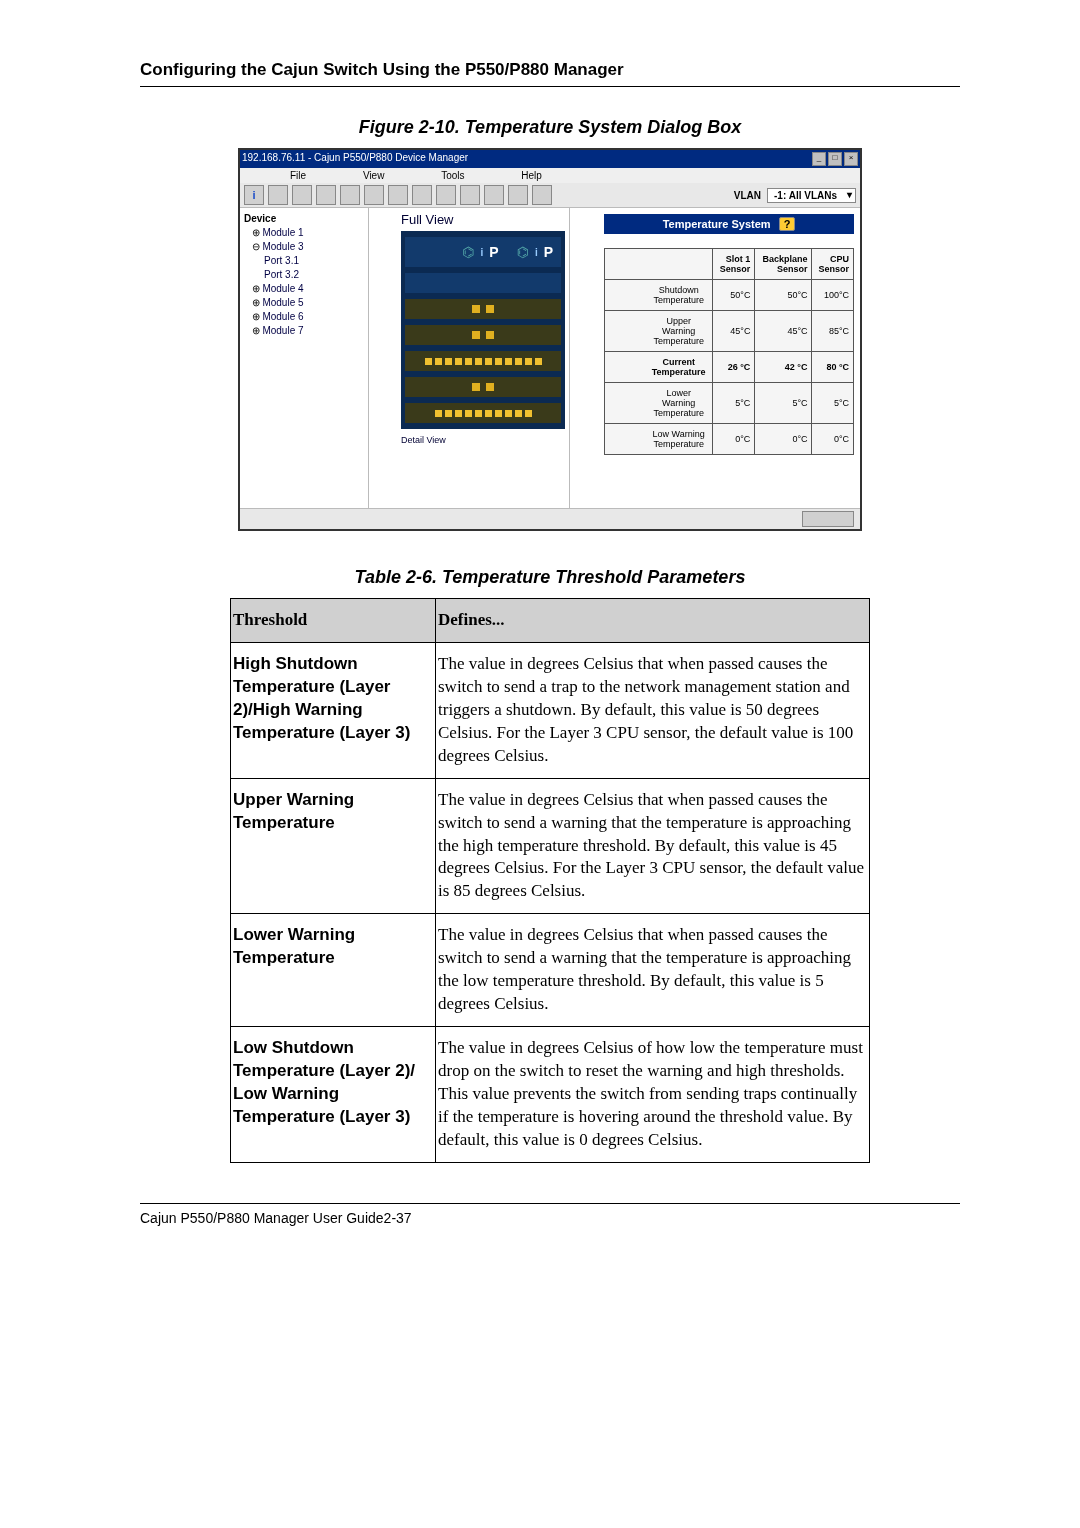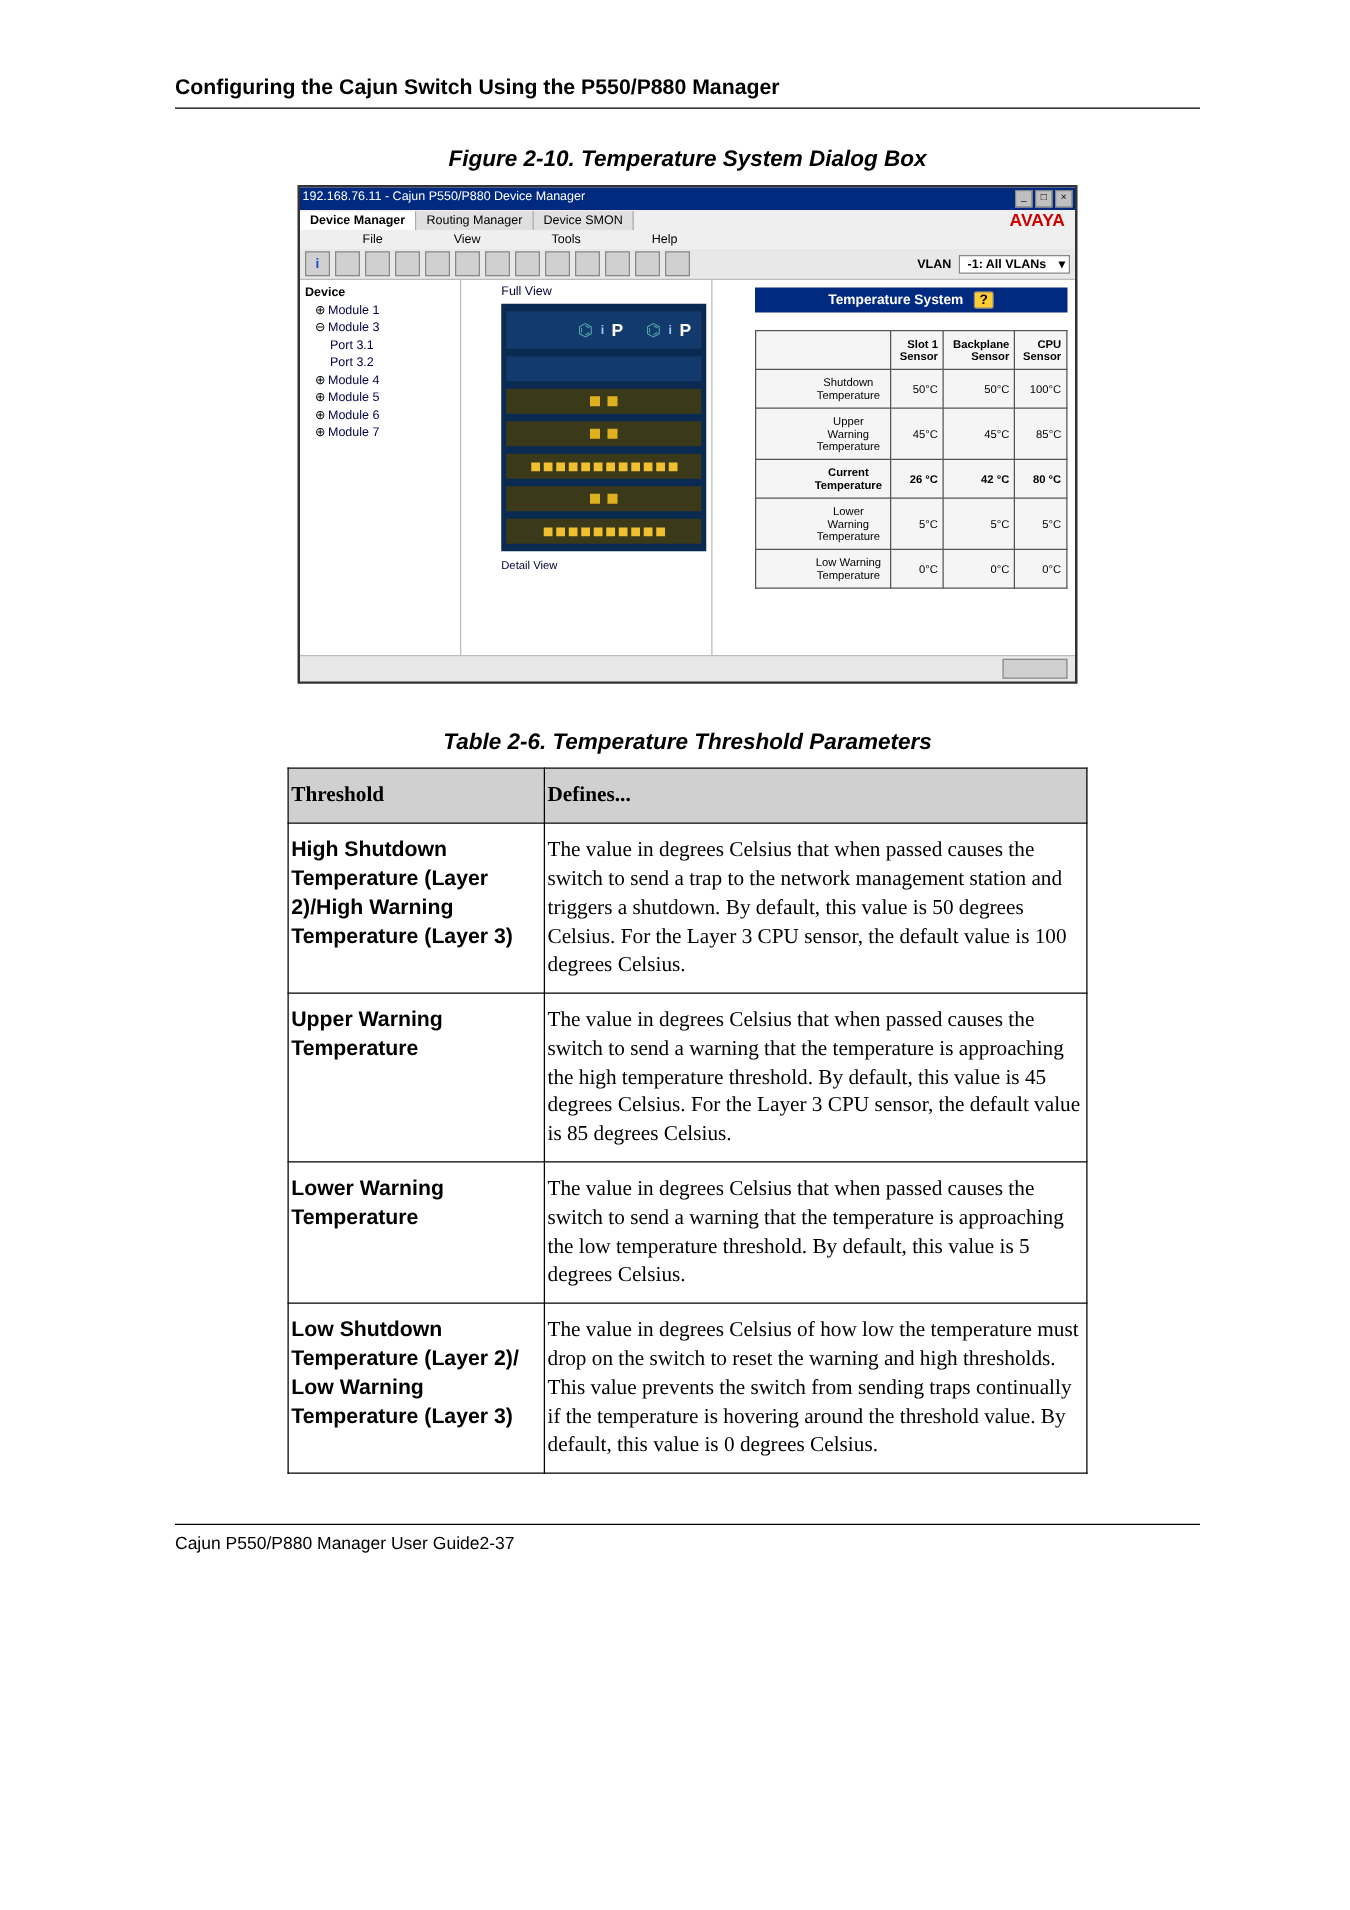--- a/index.html
+++ b/index.html
@@ -149,21 +149,21 @@
   .ss-tree .root { font-weight: bold; }
   .ss-tree .mod { margin-left: 8px; color: #004; }
   .ss-tree .port { margin-left: 20px; color: #004; }
   .ss-tree .exp { color: #000; margin-right: 2px; }
   .ss-center {
     flex: 1;
     padding: 4px;
     border-right: 1px solid #bbb;
   }
   .ss-center-title {
-    font-size: 10px;
+    font-size: 13px;
     color: #003;
     margin-bottom: 4px;
   }
   .ss-rack {
     background: #0b2a52;
     padding: 6px 4px;
     display: flex;
     flex-direction: column;
     gap: 6px;
   }
@@ -311,28 +311,20 @@
 
   <div class="screenshot-wrap">
     <div class="screenshot">
       <div class="ss-titlebar">
         <span>192.168.76.11 - Cajun P550/P880 Device Manager</span>
         <div class="ss-corner">
           <span>_</span>
           <span>□</span>
           <span>×</span>
         </div>
-      </div>
-      <div style="display:flex; justify-content:space-between; align-items:center; background:#efefef;">
-        <div class="ss-tabs">
-          <div class="ss-tab active">Device Manager</div>
-          <div class="ss-tab">Routing Manager</div>
-          <div class="ss-tab">Device SMON</div>
-        </div>
-        <div style="color:#c00; font-weight:bold; font-size:14px; padding-right:8px;">AVAYA</div>
       </div>
       <div class="ss-menubar">
         <span>File</span>
         <span>View</span>
         <span>Tools</span>
         <span>Help</span>
       </div>
       <div class="ss-toolbar">
         <div class="ss-toolbar-icons">
           <div class="ic blue-i">i</div>

